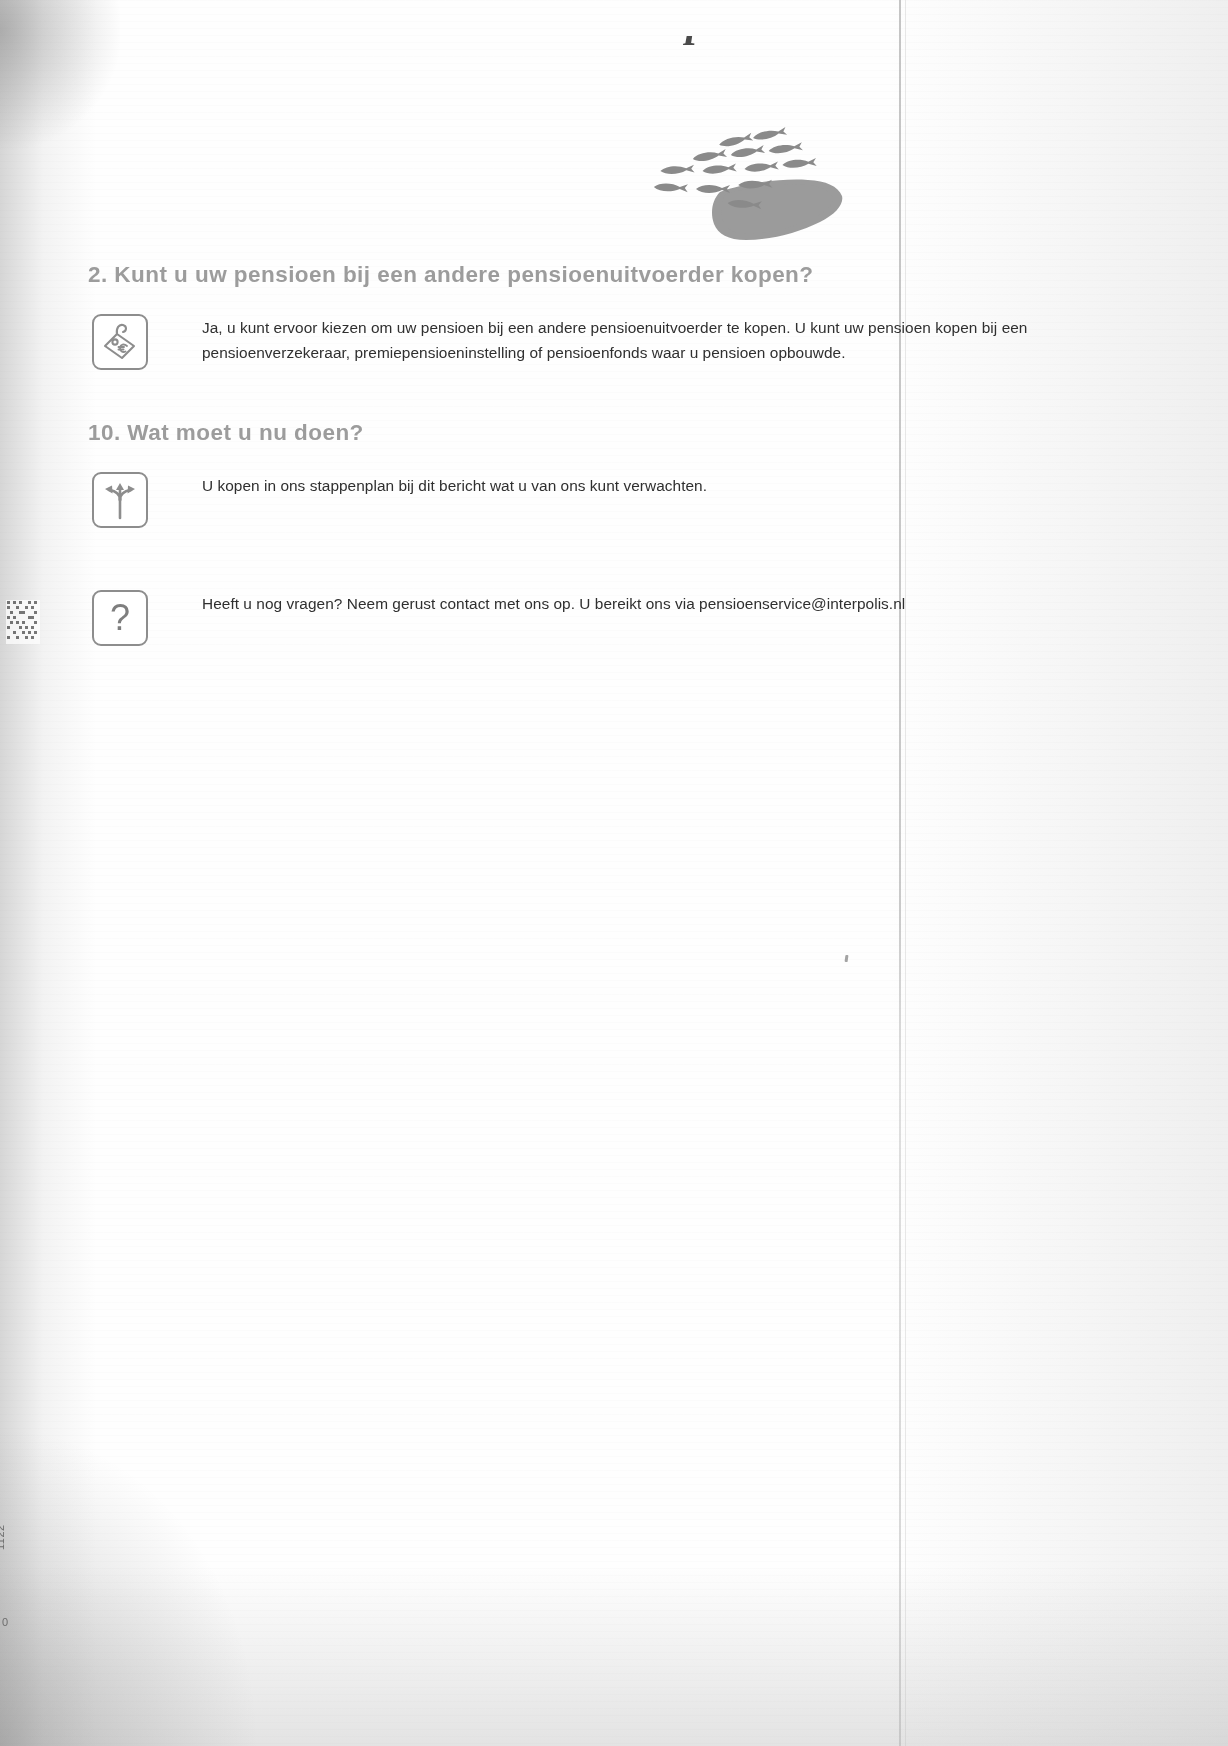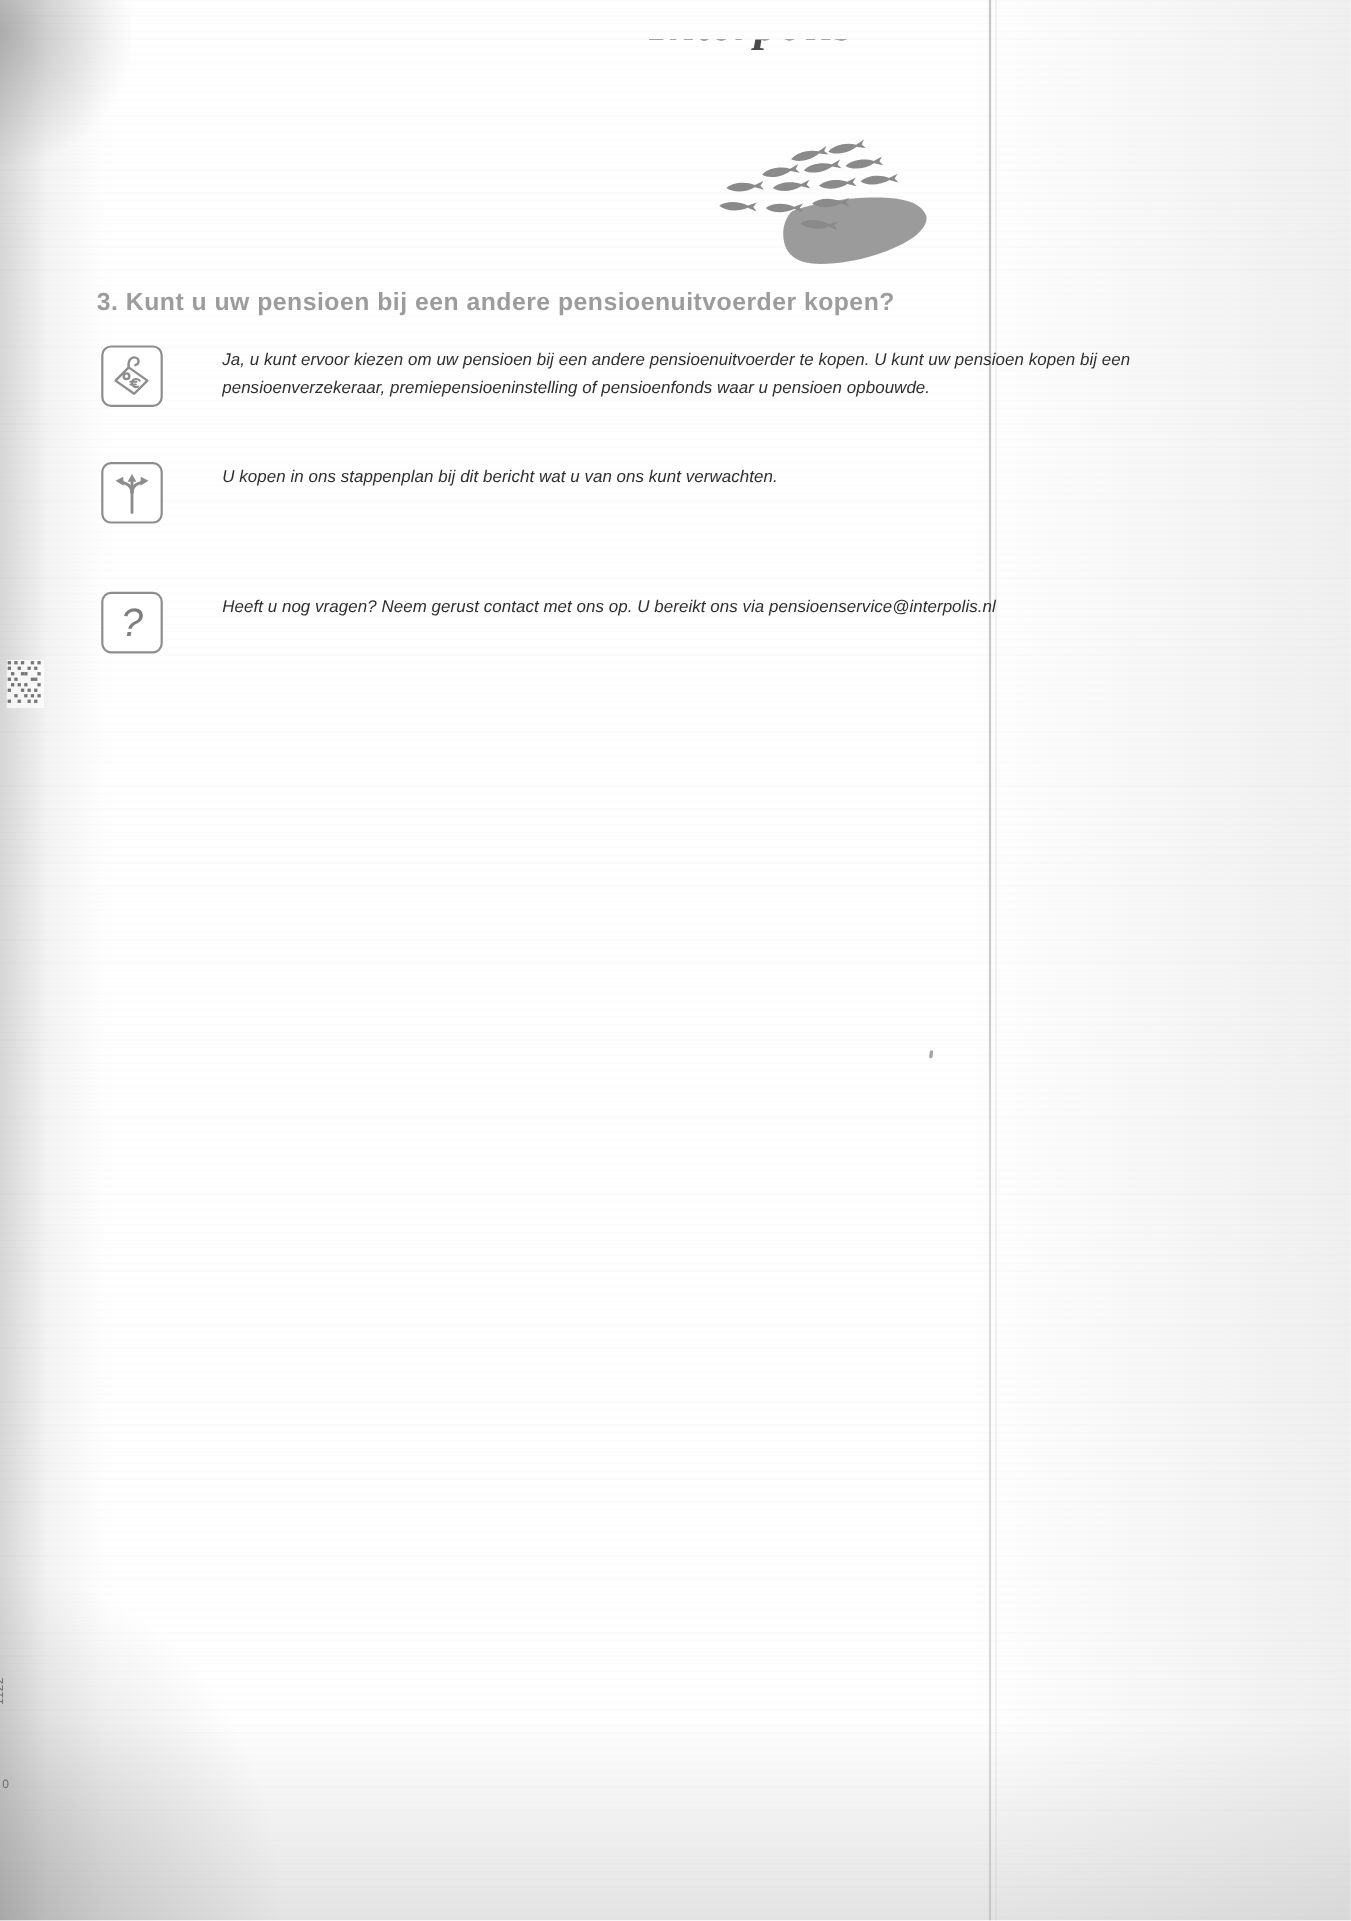--- a/index.html
+++ b/index.html
@@ -141,21 +141,20 @@
     color: #9c9c9c;
     letter-spacing: .45px;
     margin: 0 0 26px 0;
     white-space: nowrap;
   }
 
   .block {
     position: relative;
     display: flex;
     align-items: flex-start;
-    font-style: italic;
   }
   .block + .block { margin-top: 62px; }
 
   .icon-box {
     flex: 0 0 auto;
     width: 56px;
     height: 56px;
     margin-left: 4px;
     border: 2px solid #8d8d8d;
     border-radius: 9px;
@@ -309,21 +308,21 @@
             <path d="M0 5 C6 0 18 0 26 4 L34 1 L31 5 L34 9 L26 6 C18 10 6 10 0 5 Z"></path>
           </g>
         </g>
       </svg>
     </div>
   </div>
 
   <div id="content">
 
     <div class="section" id="section-9">
-      <h2 class="section-heading">3. Kunt u uw pensioen bij een andere pensioenuitvoerder kopen?</h2>
+      <h2 class="section-heading">2. Kunt u uw pensioen bij een andere pensioenuitvoerder kopen?</h2>
 
       <div class="block">
         <div class="icon-box">
           <svg width="52" height="52" viewBox="0 0 52 52" xmlns="http://www.w3.org/2000/svg">
             <g fill="none" stroke="#8d8d8d" stroke-width="2.1" stroke-linecap="round" stroke-linejoin="round">
 
               <path d="M11 30 L23 18 L40 30 L28 42 Z"></path>
 
               <path d="M23 18 C22 12 25 8 29 9 C33 10 33 15 29 16"></path>
 
@@ -335,20 +334,21 @@
               <path d="M24.5 31 L30 31"></path>
               <path d="M24.5 33.5 L29.5 33.5"></path>
             </g>
           </svg>
         </div>
         <div class="block-text narrow">Ja, u kunt ervoor kiezen om uw pensioen bij een andere pensioenuitvoerder te kopen. U kunt uw pensioen kopen bij een pensioenverzekeraar, premiepensioeninstelling of pensioenfonds waar u pensioen opbouwde.</div>
       </div>
     </div>
 
     <div class="section" id="section-10">
+      <h2 class="section-heading">10. Wat moet u nu doen?</h2>
 
       <div class="block">
         <div class="icon-box">
           <svg width="52" height="52" viewBox="0 0 52 52" xmlns="http://www.w3.org/2000/svg">
             <g stroke="#8d8d8d" stroke-width="2.6" fill="none" stroke-linecap="round">
 
               <path d="M26 44 L26 26"></path>
 
               <path d="M26 26 L26 13"></path>
 

